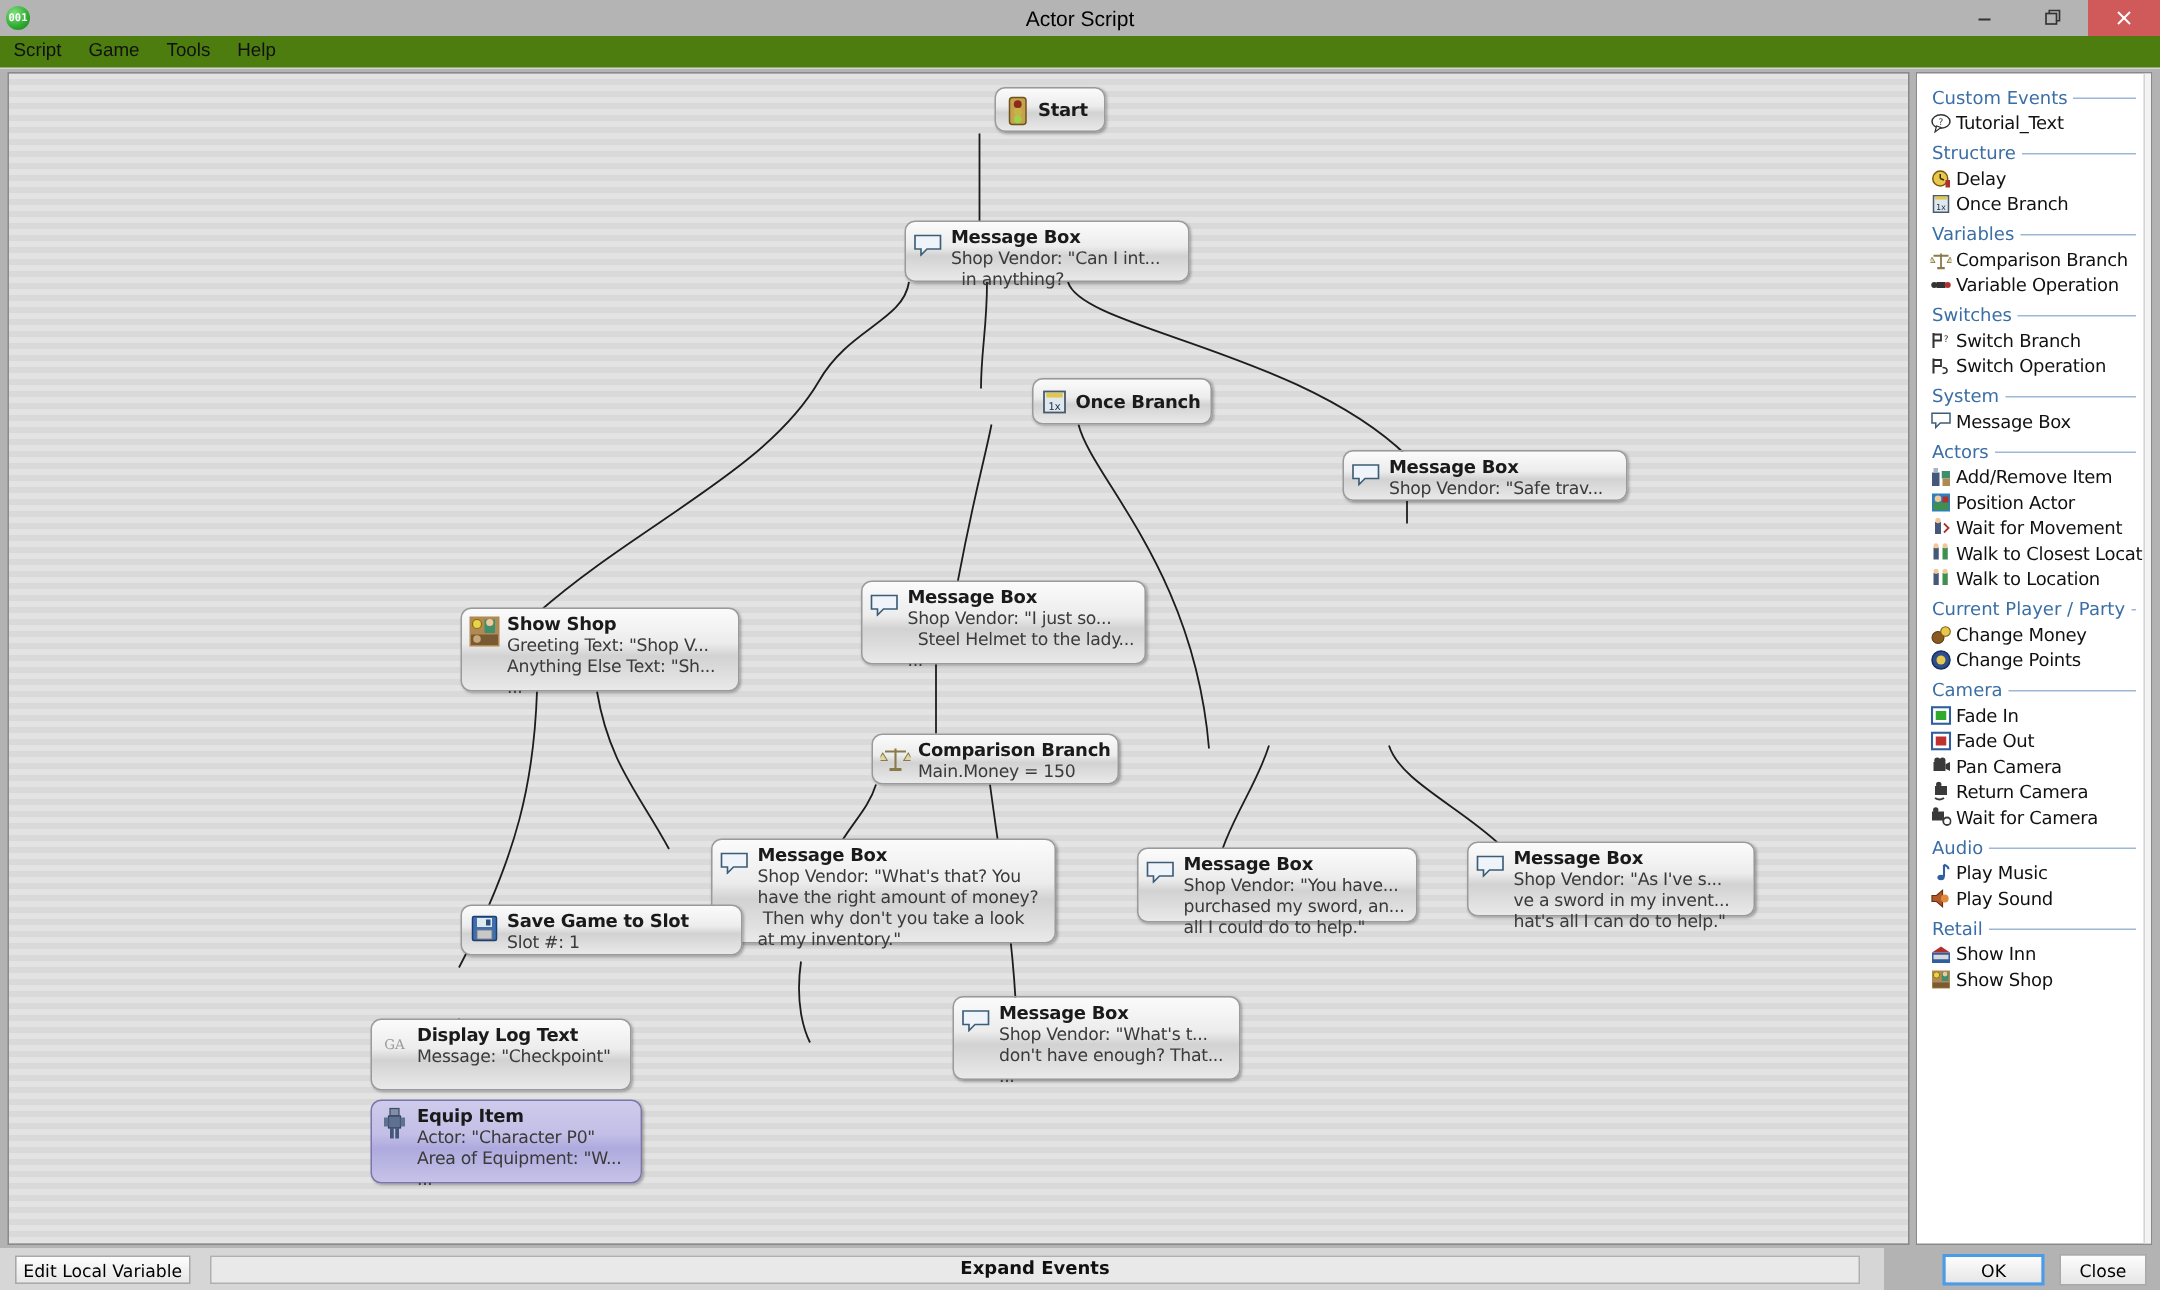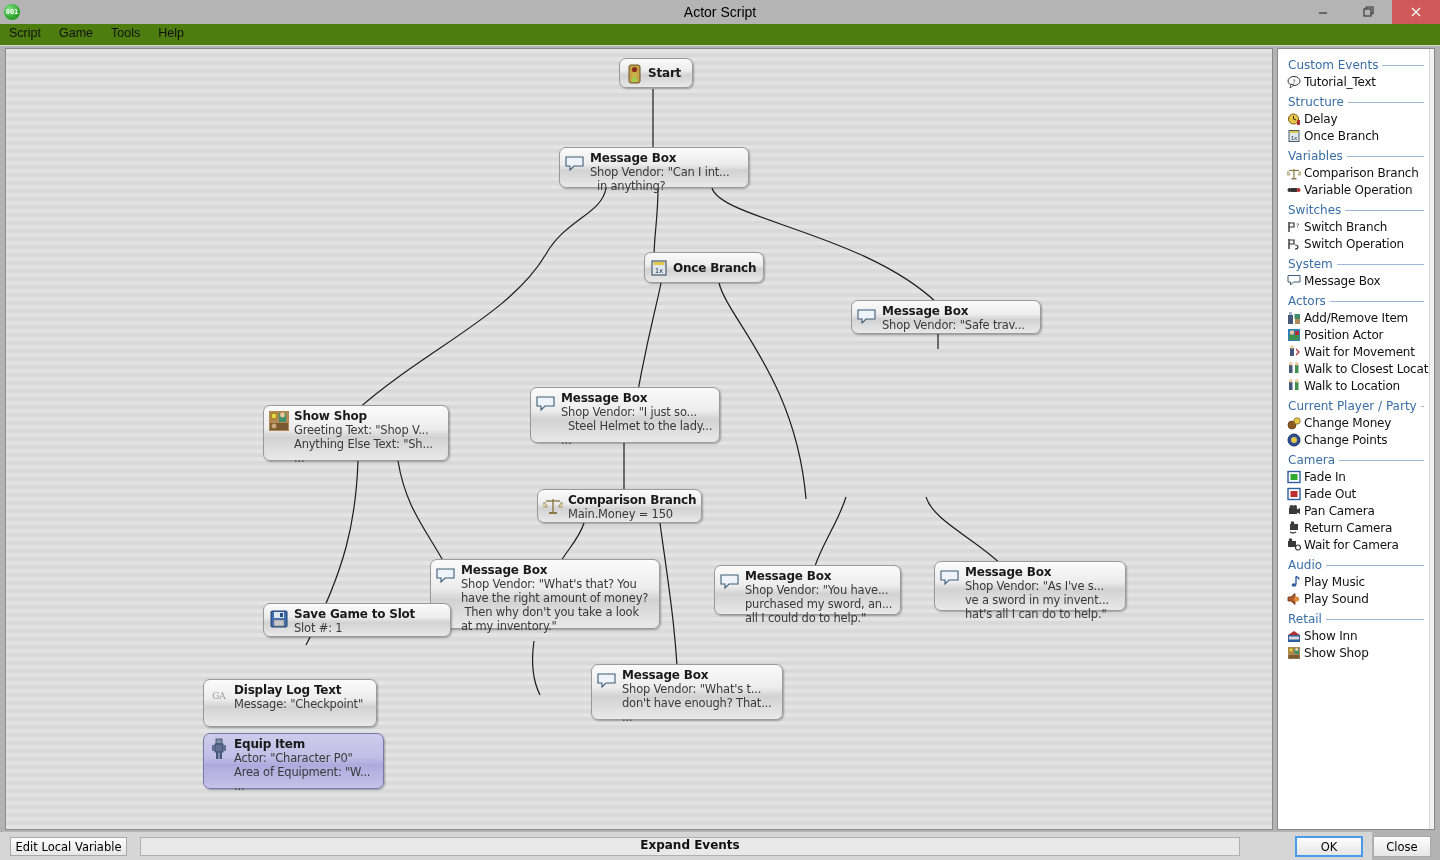--- a/index.html
+++ b/index.html
@@ -73,20 +73,21 @@
   
   .node {
     position: absolute;
     border: 1px solid #9a9a9a;
     border-radius: 7px;
     background: linear-gradient(to bottom, #fbfbfb 0%, #ececec 42%, #d2d2d2 58%, #e9e9e9 100%);
     box-shadow: 1px 1px 2px rgba(0,0,0,0.30);
     padding: 3px 7px 3px 4px;
     display: flex; align-items: flex-start;
     color: #2a2a2a;
+    margin-left: 44px;
   }
   .node.selected {
     background: linear-gradient(to bottom, #cfcbec 0%, #c2bee6 42%, #aeaade 58%, #c6c2e8 100%);
     border-color: #7a76aa;
   }
   .node .ntext { display: flex; flex-direction: column; line-height: 14px; }
   .node .ntitle {
     font-weight: bold; font-size: 12px; color: #1a1a1a;
     font-family: "DejaVu Sans", sans-serif;
     letter-spacing: -0.2px;
@@ -133,21 +134,21 @@
   }
   .evt .elabel {
     font-size: 12px; color: #111;
     font-family: "DejaVu Sans", sans-serif;
     white-space: nowrap; letter-spacing: -0.2px;
   }
   .evt .eicon { width: 15px; height: 15px; flex: 0 0 auto; display:flex; align-items:center; justify-content:center; }
 
   
   #bottombar {
-    position: absolute; top: 832px; left: 0; width: 1372px; height: 28px;
+    position: absolute; top: 832px; left: 0; width: 1256px; height: 28px;
     background: #d6d6d6;
   }
   .btn {
     position: absolute;
     background: linear-gradient(to bottom,#fdfdfd,#e6e6e6);
     border: 1px solid #a9a9a9;
     font-size: 11.5px; color: #000;
     font-family: "DejaVu Sans", sans-serif;
     display: flex; align-items: center; justify-content: center;
     cursor: default;

